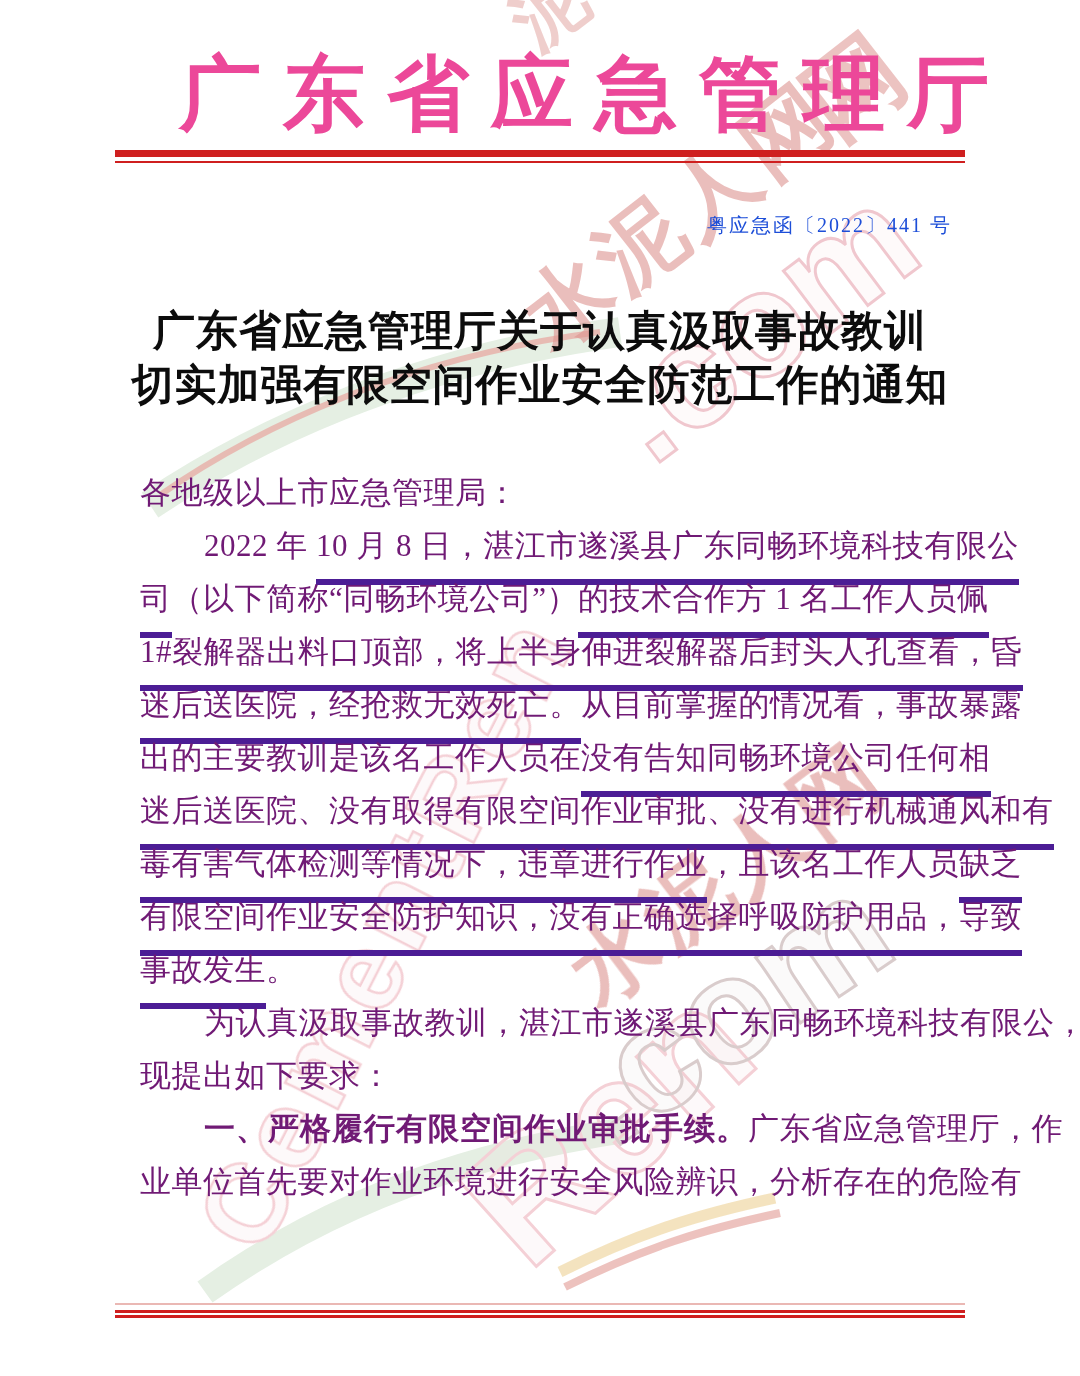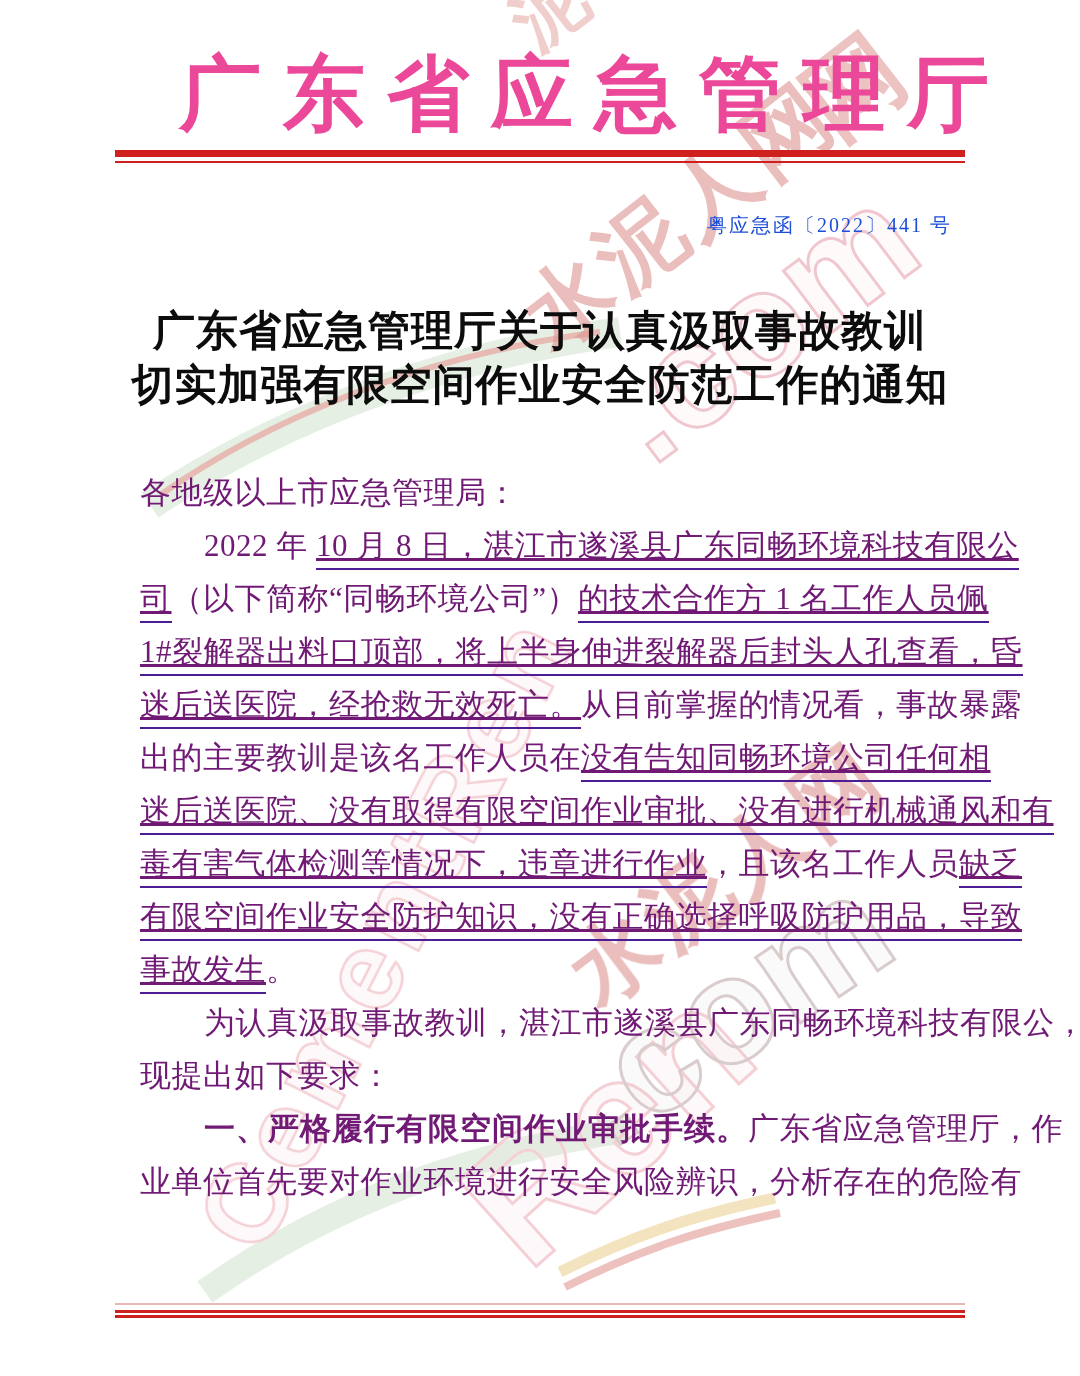--- a/index.html
+++ b/index.html
@@ -26,21 +26,21 @@
     position:absolute; top:304px; left:0; width:1080px; z-index:2;
     text-align:center; font-size:42px; font-weight:bold; color:#0c0c0c;
     line-height:54px; letter-spacing:1px;
   }
   .body-block {
     position:absolute; top:466px; left:140px; width:815px; z-index:2;
     font-size:31px; color:#701a75; letter-spacing:0.5px;
   }
   .line { height:53px; line-height:53px; white-space:nowrap; }
   .indent { padding-left:64px; }
-  .u { border-bottom:2px solid #4c1d95; padding-bottom:5px;text-decoration:underline; }
+  .u { border-bottom:6px solid #4c1d95; padding-bottom:16px; }
   .bold { font-weight:bold; font-family:"Liberation Sans","DejaVu Sans",sans-serif; letter-spacing:1px; }
 
   .rule-bottom { position:absolute; top:1303px; left:115px; width:850px; z-index:2; }
   .rule-bottom .faint { height:2px; background:#eab8b4; }
   .rule-bottom .a { height:3px; background:#cf1f1f; margin-top:5px; }
   .rule-bottom .gap { height:2px; background:#ffffff; }
   .rule-bottom .b { height:3px; background:#cf1f1f; }
 </style>
 </head>
 <body>

